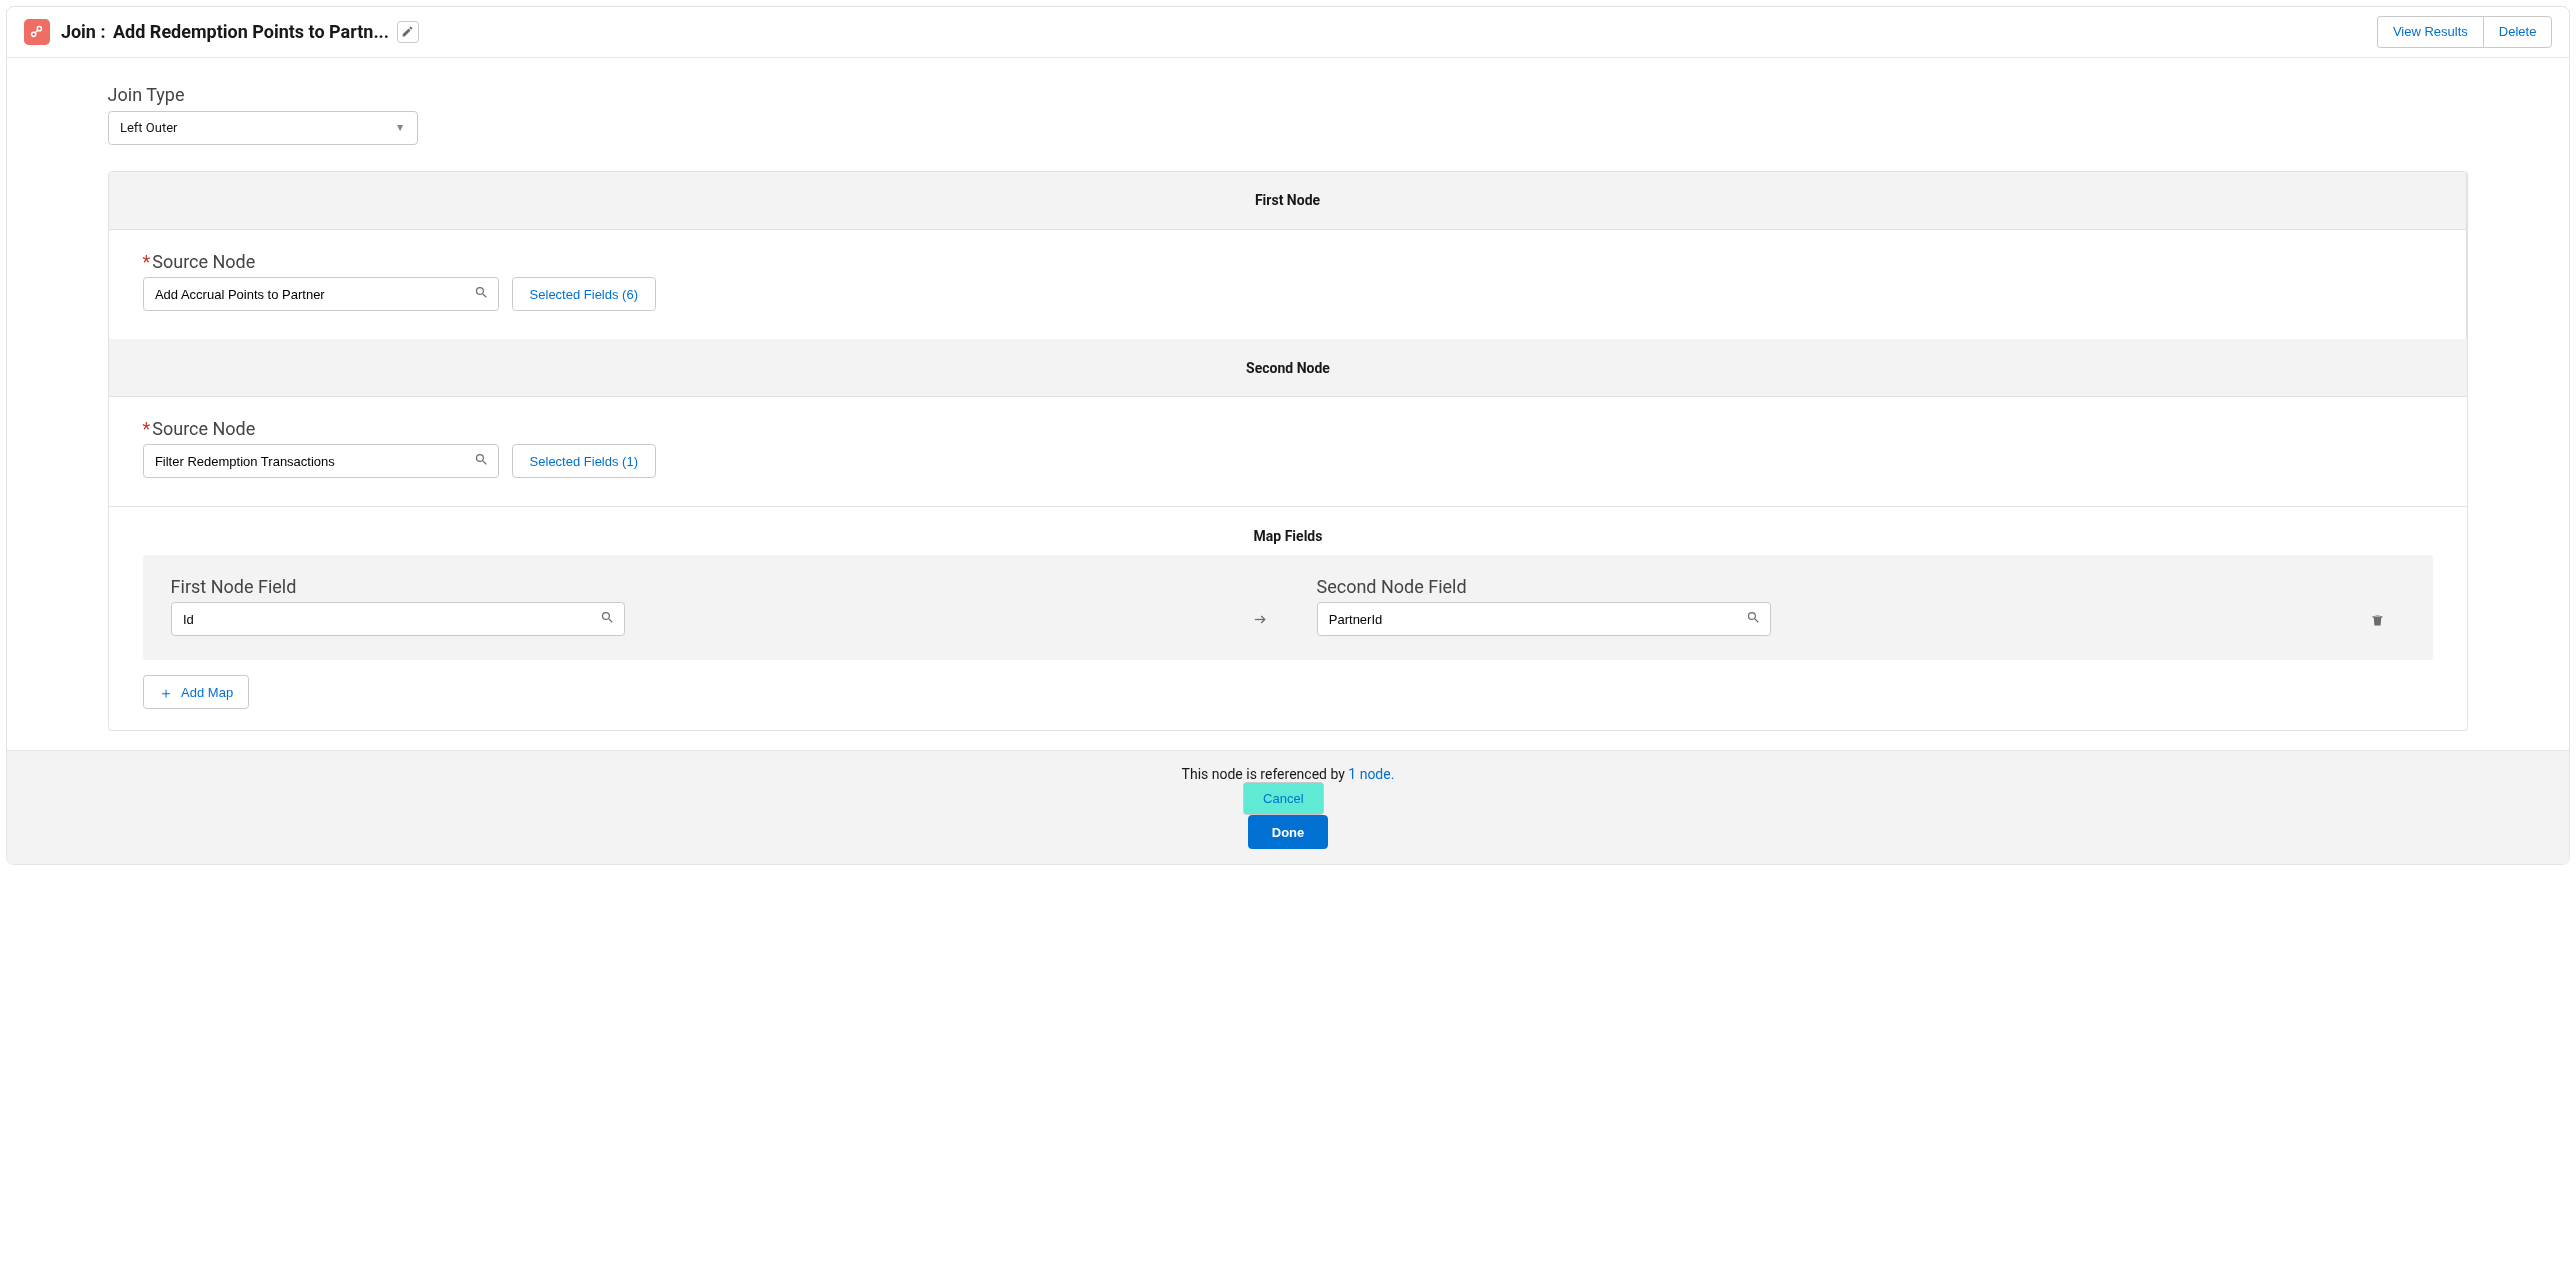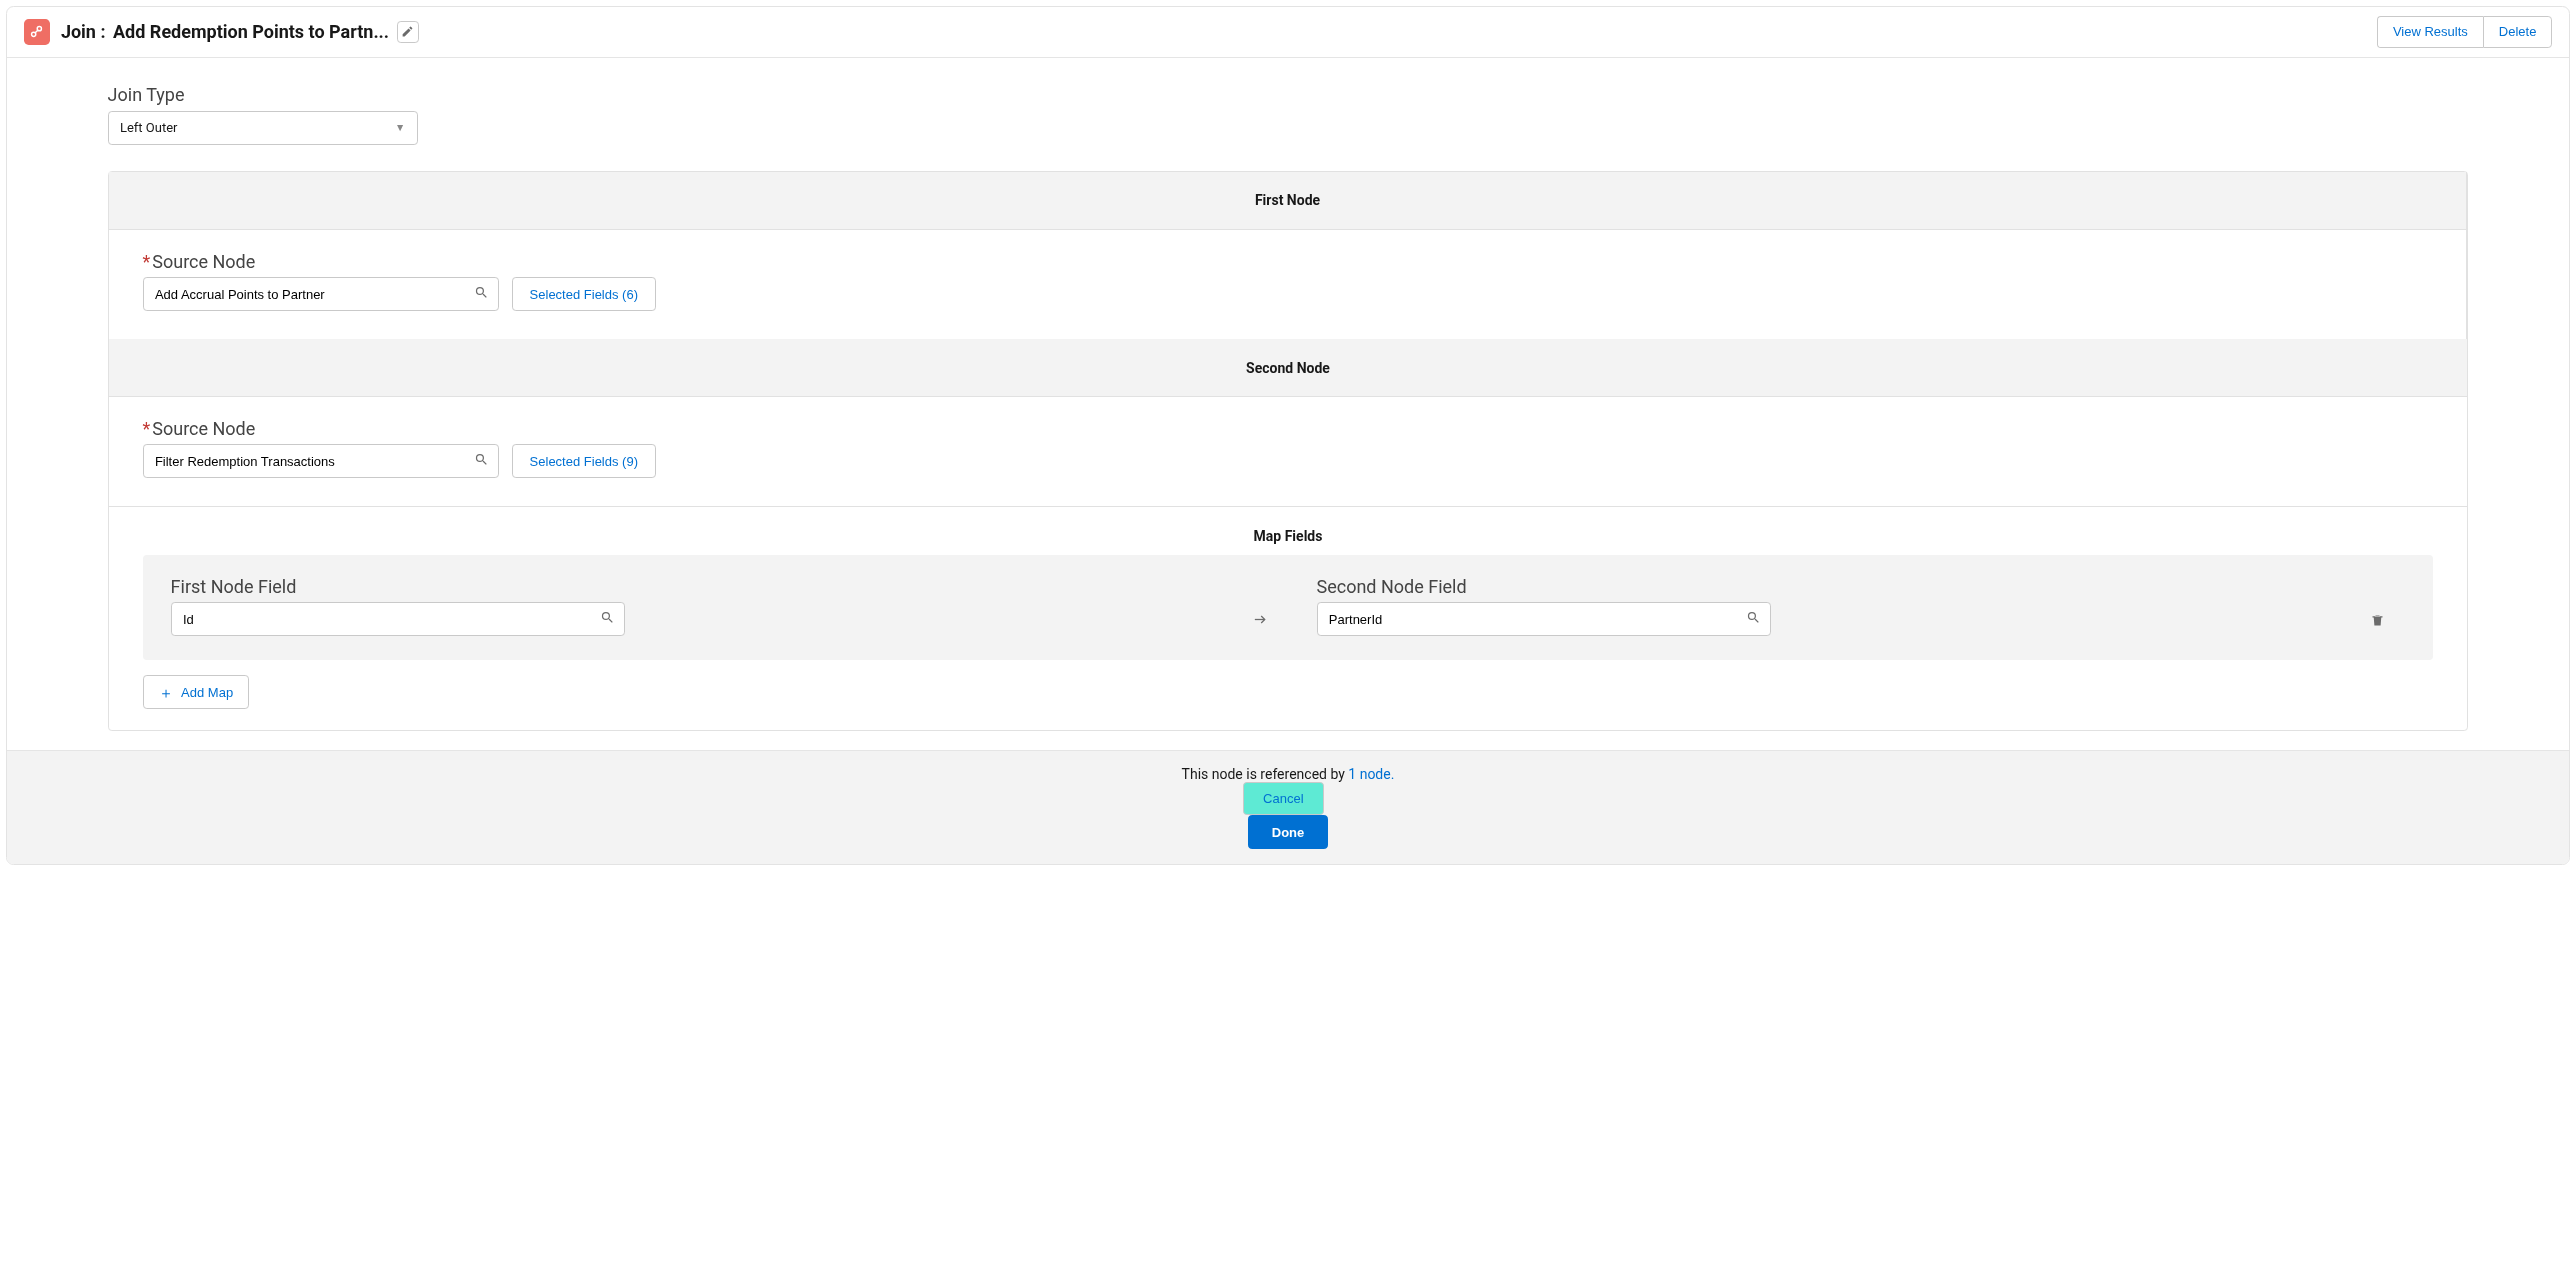--- a/index.html
+++ b/index.html
@@ -236,21 +236,21 @@
           <div class="node-header">Second Node</div>
           <div class="node-body">
             <label class="label"><span class="req">*</span><span>Source Node</span></label>
             <div class="field-row">
               <div class="lookup">
                 <input type="text" value="Filter Redemption Transactions" style="">
                 <span class="search-ic"><svg viewBox="0 0 24 24">
                       <path d="M15.5 14h-.79l-.28-.27A6.47 6.47 0 0 0 16 9.5 6.5 6.5 0 1 0 9.5 16a6.47 6.47 0 0 0 4.23-1.57l.27.28v.79l5 5L20.49 19l-5-5zM9.5 14A4.5 4.5 0 1 1 14 9.5 4.5 4.5 0 0 1 9.5 14z"></path>
                     </svg></span>
               </div>
-              <button class="link-btn">Selected Fields (9)</button>
+              <button class="link-btn">Selected Fields (1)</button>
             </div>
           </div>
         </div>
       </div>
 
       <div class="map-title">Map Fields</div>
       <div class="map-area">
         <div class="map-card">
           <div class="map-col">
             <label class="label">First Node Field</label>

